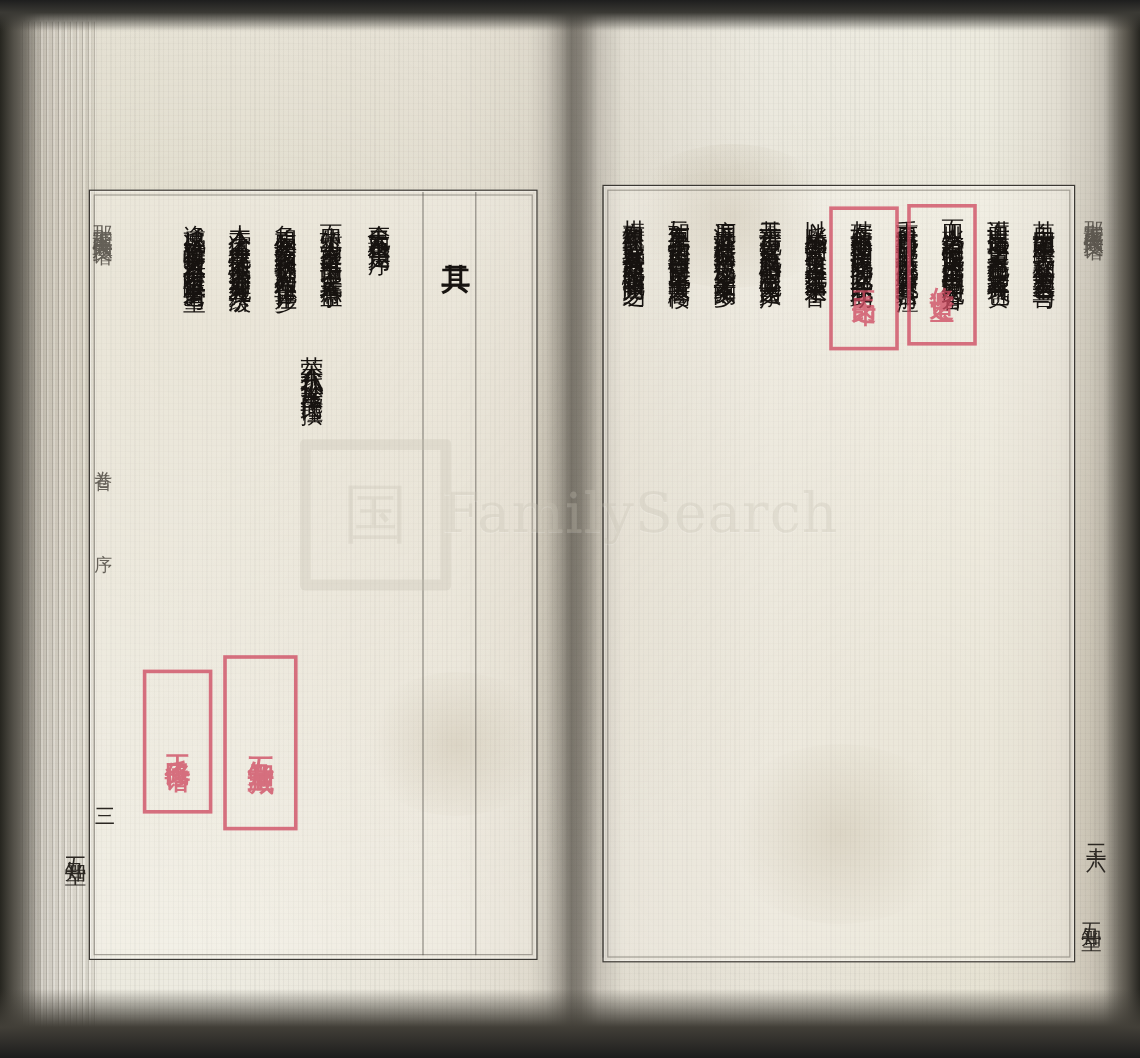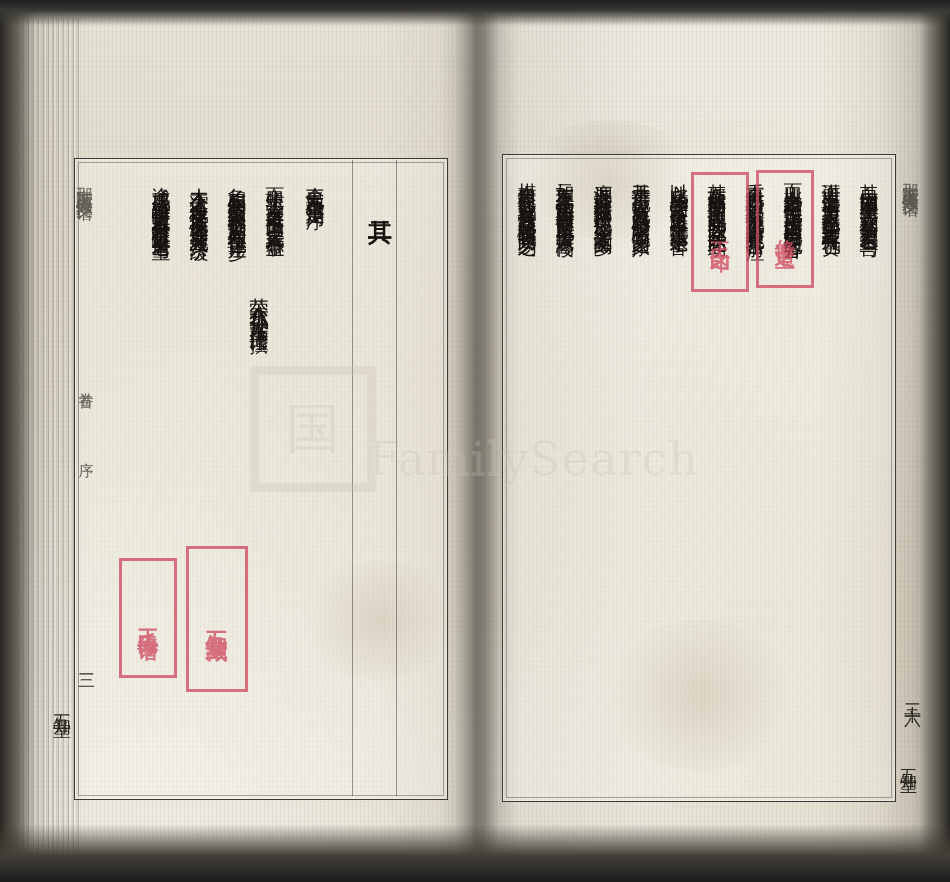--- a/index.html
+++ b/index.html
@@ -180,21 +180,20 @@
     opacity: .30;
   }
   .wm-text {
     position: absolute;
     left: 118px; top: 40px;
     font-family: "DejaVu Serif", "Liberation Serif", serif;
     font-size: 46px;
     letter-spacing: 1px;
     color: #c7c2b4;
     text-shadow: 0 1px 0 rgba(255,255,255,.5);
-    margin-top: 32px;
   }
   .wm-mark {
     position: absolute;
     left: 0; top: 6px;
     width: 108px; height: 108px;
     border: 9px solid #c7c2b4;
     border-radius: 4px;
     display: flex; align-items: center; justify-content: center;
     font-family: "DejaVu Serif", serif;
     font-size: 54px;

